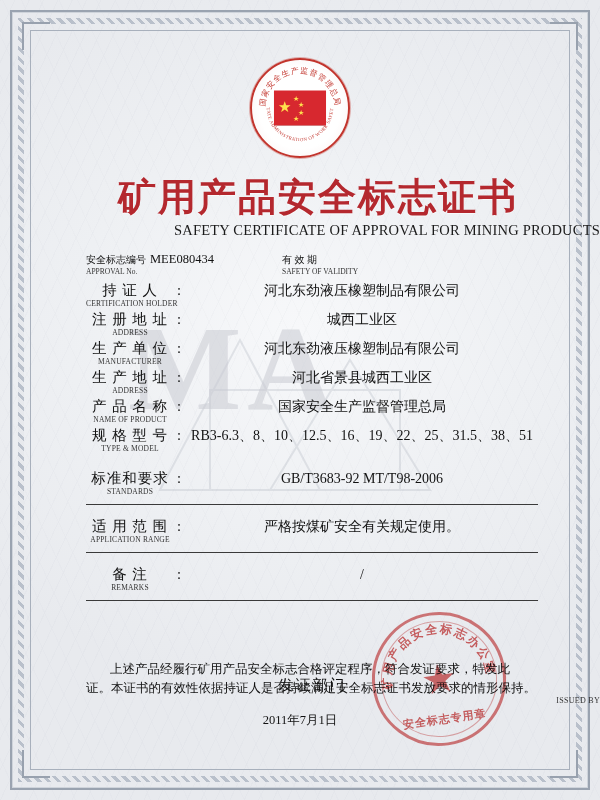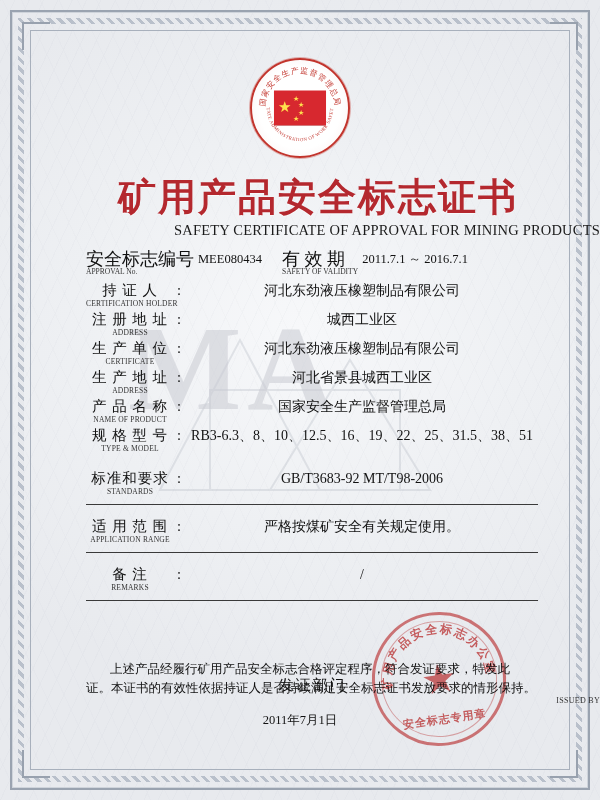--- a/index.html
+++ b/index.html
@@ -220,21 +220,21 @@
   }
 
   
   .toprow {
     display: flex;
     align-items: flex-start;
     margin-bottom: 6px;
   }
   .toprow .left-block { width: 196px; flex: none; display: flex; }
   .toprow .right-block { flex: 1; display: flex; }
-  .tl-lab { font-family: "Liberation Serif", serif; font-size: 18px; color: #111; line-height: 15px; white-space: nowrap;}
+  .tl-lab { font-family: "Liberation Serif", serif; font-size: 10px; color: #111; line-height: 15px; white-space: nowrap;}
   .tl-en { font-family: "Liberation Serif", serif; font-size: 7.5px; color: #333; line-height: 9px; white-space: nowrap;}
   .tl-val { font-family: "Liberation Serif", serif; font-size: 12.5px; color: #111; line-height: 15px; padding-left: 4px; white-space: nowrap;}
 
   .sep-gap { height: 14px; }
 
   
   .uline {
     border-bottom: 1px solid #3a3a3a;
     padding-bottom: 7px;
   }
@@ -389,21 +389,20 @@
           <div class="tl-lab">安全标志编号</div>
           <div class="tl-en">APPROVAL No.</div>
         </div>
         <div class="tl-val">MEE080434</div>
       </div>
       <div class="right-block">
         <div>
           <div class="tl-lab">有 效 期</div>
           <div class="tl-en">SAFETY OF VALIDITY</div>
         </div>
-        <div class="tl-val">2011.7.1 ～ 2016.7.1</div>
       </div>
     </div>
 
     <div class="row">
       <div class="labels">
         <div class="lab-cn">持 证 人</div>
         <div class="lab-en">CERTIFICATION HOLDER</div>
       </div>
       <div class="colon">:</div>
       <div class="value">河北东劲液压橡塑制品有限公司</div>
@@ -414,21 +413,21 @@
         <div class="lab-cn">注 册 地 址</div>
         <div class="lab-en">ADDRESS</div>
       </div>
       <div class="colon">:</div>
       <div class="value">城西工业区</div>
     </div>
 
     <div class="row">
       <div class="labels">
         <div class="lab-cn">生 产 单 位</div>
-        <div class="lab-en">CERTIFICATE</div>
+        <div class="lab-en">MANUFACTURER</div>
       </div>
       <div class="colon">:</div>
       <div class="value">河北东劲液压橡塑制品有限公司</div>
     </div>
 
     <div class="row">
       <div class="labels">
         <div class="lab-cn">生 产 地 址</div>
         <div class="lab-en">ADDRESS</div>
       </div>

